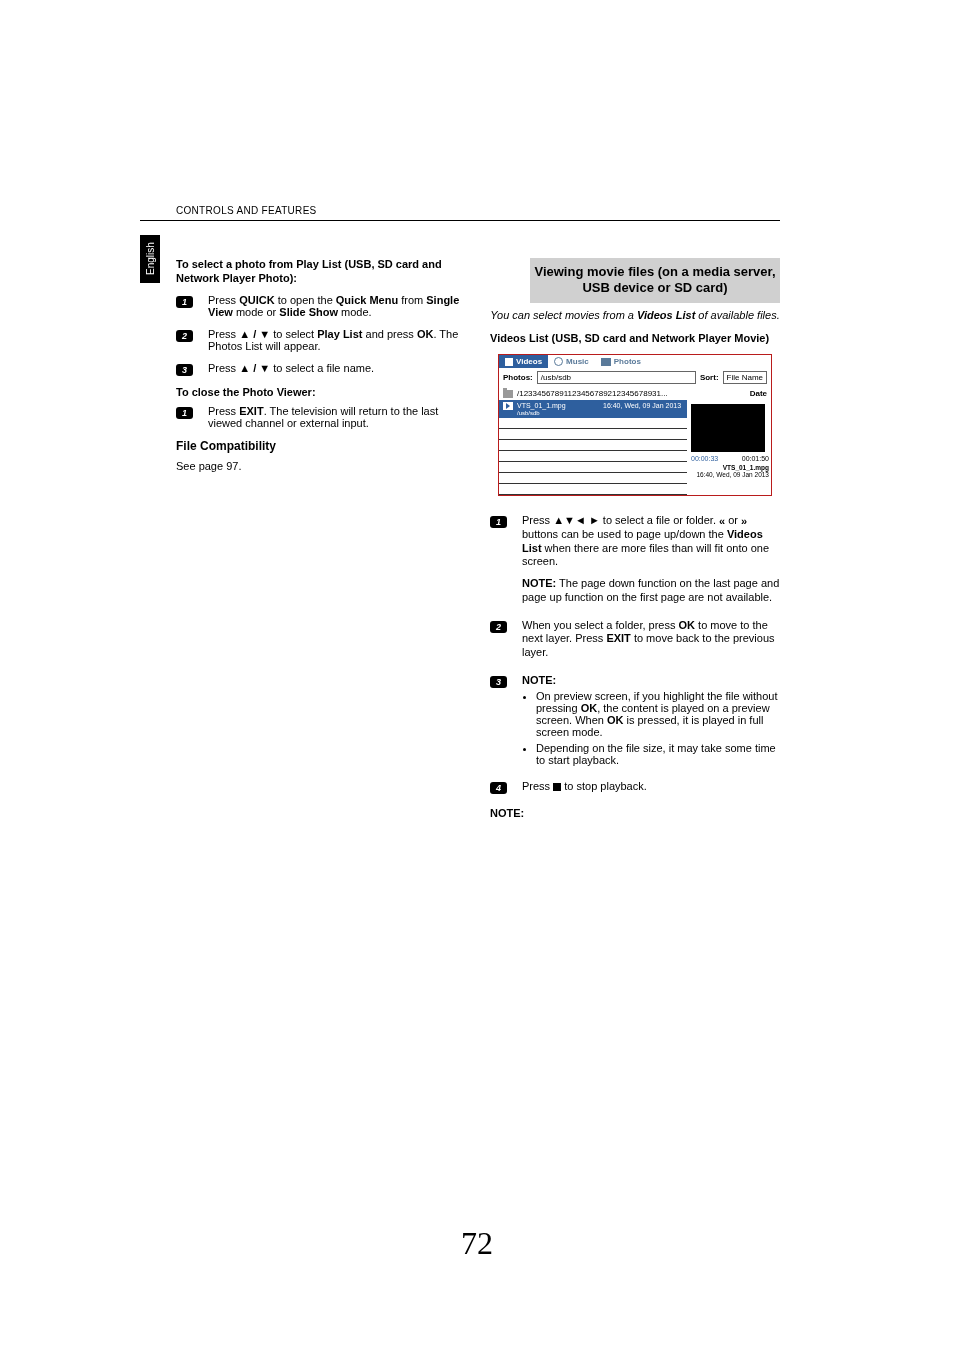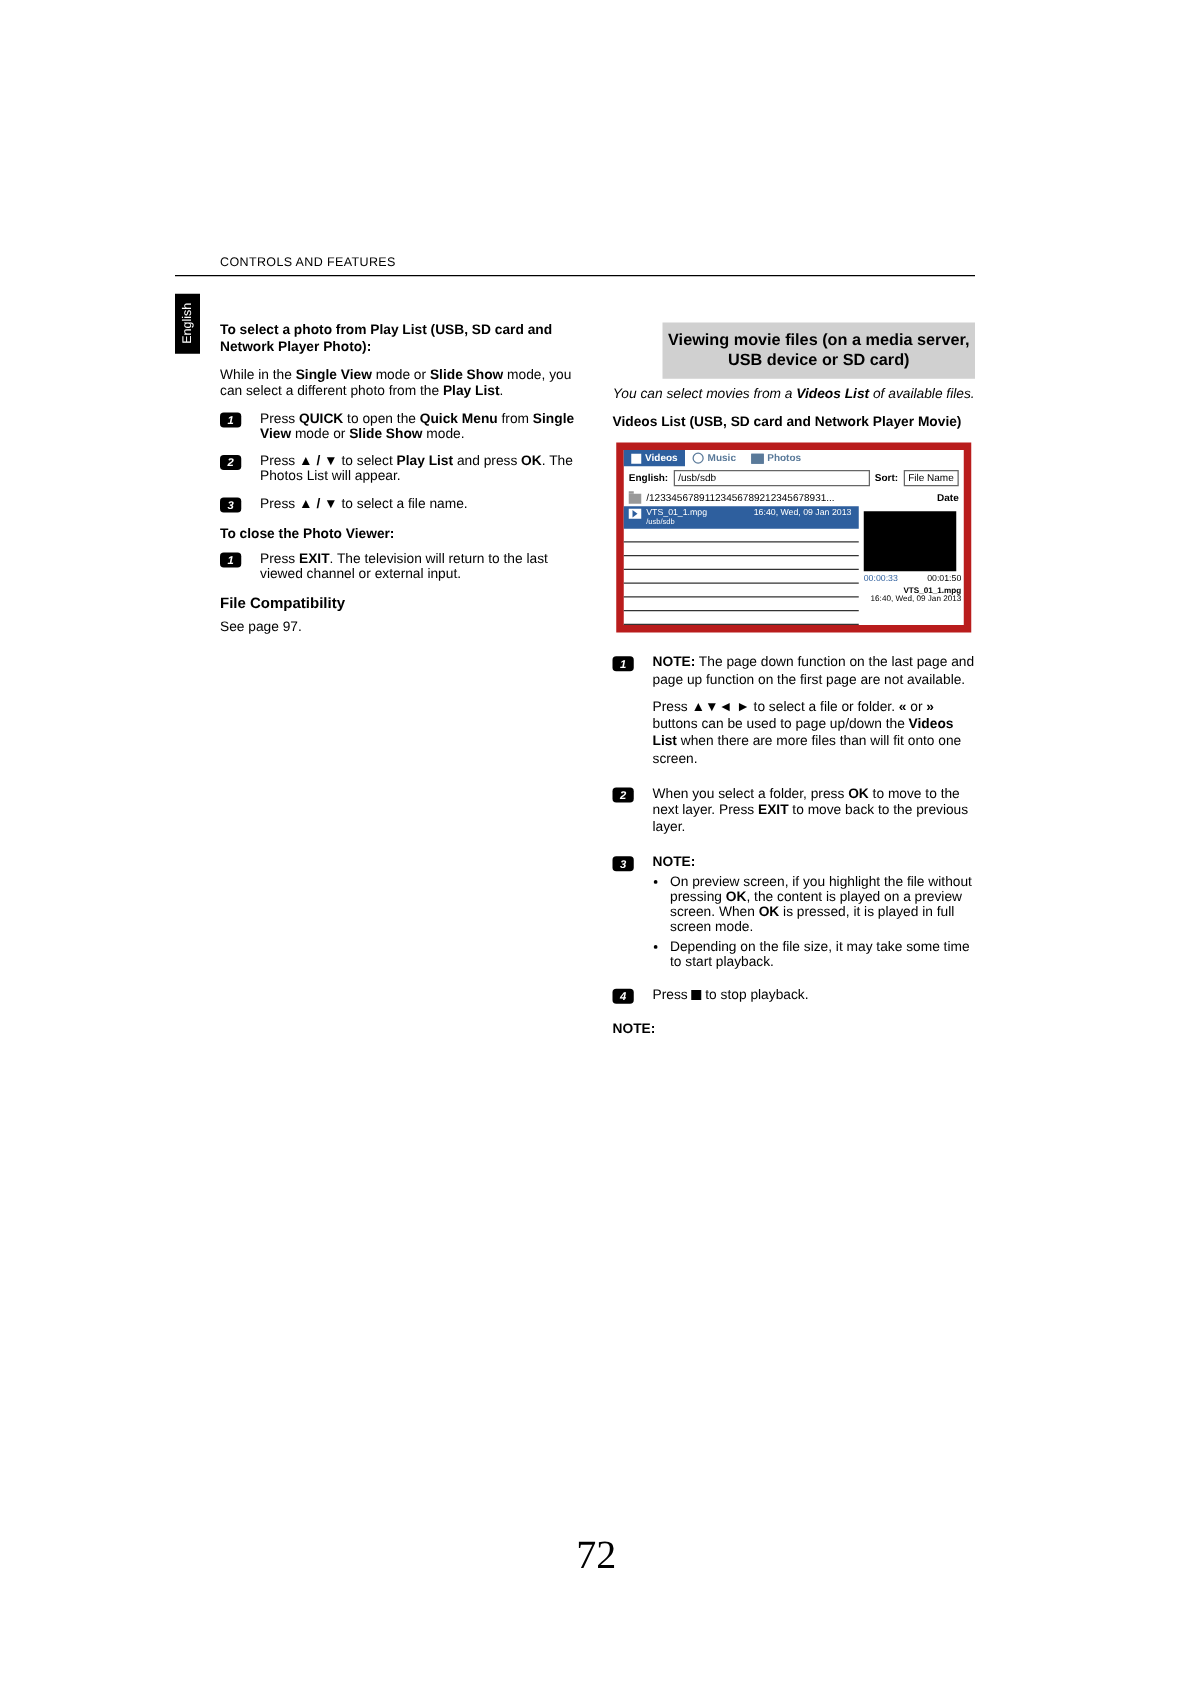--- a/index.html
+++ b/index.html
@@ -114,21 +114,21 @@
   }
   .ital-center { font-style: italic; text-align: center; margin-bottom: 10px; }
   .glyph { font-weight: bold; font-family: Arial; }
   ul.bul { margin: 2px 0 8px 0; padding-left: 14px; }
   ul.bul li { margin-bottom: 4px; }
 
   
   .vui {
     width: 272px;
     background: #fff;
-    border: 6px solid #b91c1c;
+    border: 1px solid #b91c1c;
     margin: 4px auto 18px auto;
     font-size: 8px;
   }
   .vui-tabs {
     display: flex;
     gap: 0;
   }
   .vui-tab {
     display: flex;
     align-items: center;
@@ -188,23 +188,20 @@
 </head>
 <body>
 <div class="page">
 
 <div class="header-line">CONTROLS AND FEATURES</div>
 <div class="hr-top"></div>
 <div class="side-tab">English</div>
 
 <div class="left-col">
   <p class="bold">To select a photo from Play List (USB, SD card and Network Player Photo):</p>
-  <p>
-    <span>While in the </span><span class="bold">Single View</span><span> mode or </span><span class="bold">Slide Show</span><span> mode, you can select a different photo from the </span><span class="bold">Play List</span><span>.</span>
-  </p>
 
   <div class="step">
     <div class="step-num"><span class="badge">1</span></div>
     <div class="step-body">
       <span>Press </span><span class="bold">QUICK</span><span> to open the </span><span class="bold">Quick Menu</span><span> from </span><span class="bold">Single View</span><span> mode or </span><span class="bold">Slide Show</span><span> mode.</span>
     </div>
   </div>
 
   <div class="step">
     <div class="step-num"><span class="badge">2</span></div>
@@ -249,21 +246,21 @@
       <div class="vui-tab">
             <span class="vui-ico ico-music"></span>
             <span>Music</span>
           </div>
       <div class="vui-tab">
             <span class="vui-ico ico-photo"></span>
             <span>Photos</span>
           </div>
     </div>
     <div class="vui-row">
-      <span class="vui-label">English:</span>
+      <span class="vui-label">Photos:</span>
       <span class="vui-select vui-dev">/usb/sdb</span>
       <span class="vui-label">Sort:</span>
       <span class="vui-select">File Name</span>
     </div>
     <div class="vui-path">
       <span class="vui-folder-ico"></span>
       <span style="flex:1;overflow:hidden;">/12334567891123456789212345678931...</span>
       <span class="vui-label">Date</span>
     </div>
     <div class="vui-listarea">
@@ -295,24 +292,24 @@
           <div>16:40, Wed, 09 Jan 2013</div>
         </div>
       </div>
     </div>
   </div>
 
   <div class="step-outer">
     <div class="step-num"><span class="badge">1</span></div>
     <div class="step-body">
       <p>
-        <span class="bold">NOTE:</span><span> The page down function on the last page and page up function on the first page are not available.</span>
+        <span>Press </span><span class="glyph">▲▼◄ ►</span><span> to select a file or folder. </span><span class="doublearrow">«</span><span> or </span><span class="doublearrow">»</span><span> buttons can be used to page up/down the </span><span class="bold">Videos List</span><span> when there are more files than will fit onto one screen.</span>
       </p>
       <p>
-        <span>Press </span><span class="glyph">▲▼◄ ►</span><span> to select a file or folder. </span><span class="doublearrow">«</span><span> or </span><span class="doublearrow">»</span><span> buttons can be used to page up/down the </span><span class="bold">Videos List</span><span> when there are more files than will fit onto one screen.</span>
+        <span class="bold">NOTE:</span><span> The page down function on the last page and page up function on the first page are not available.</span>
       </p>
     </div>
   </div>
 
   <div class="step-outer">
     <div class="step-num"><span class="badge">2</span></div>
     <div class="step-body">
       <p>
         <span>When you select a folder, press </span><span class="bold">OK</span><span> to move to the next layer. Press </span><span class="bold">EXIT</span><span> to move back to the previous layer.</span>
       </p>

